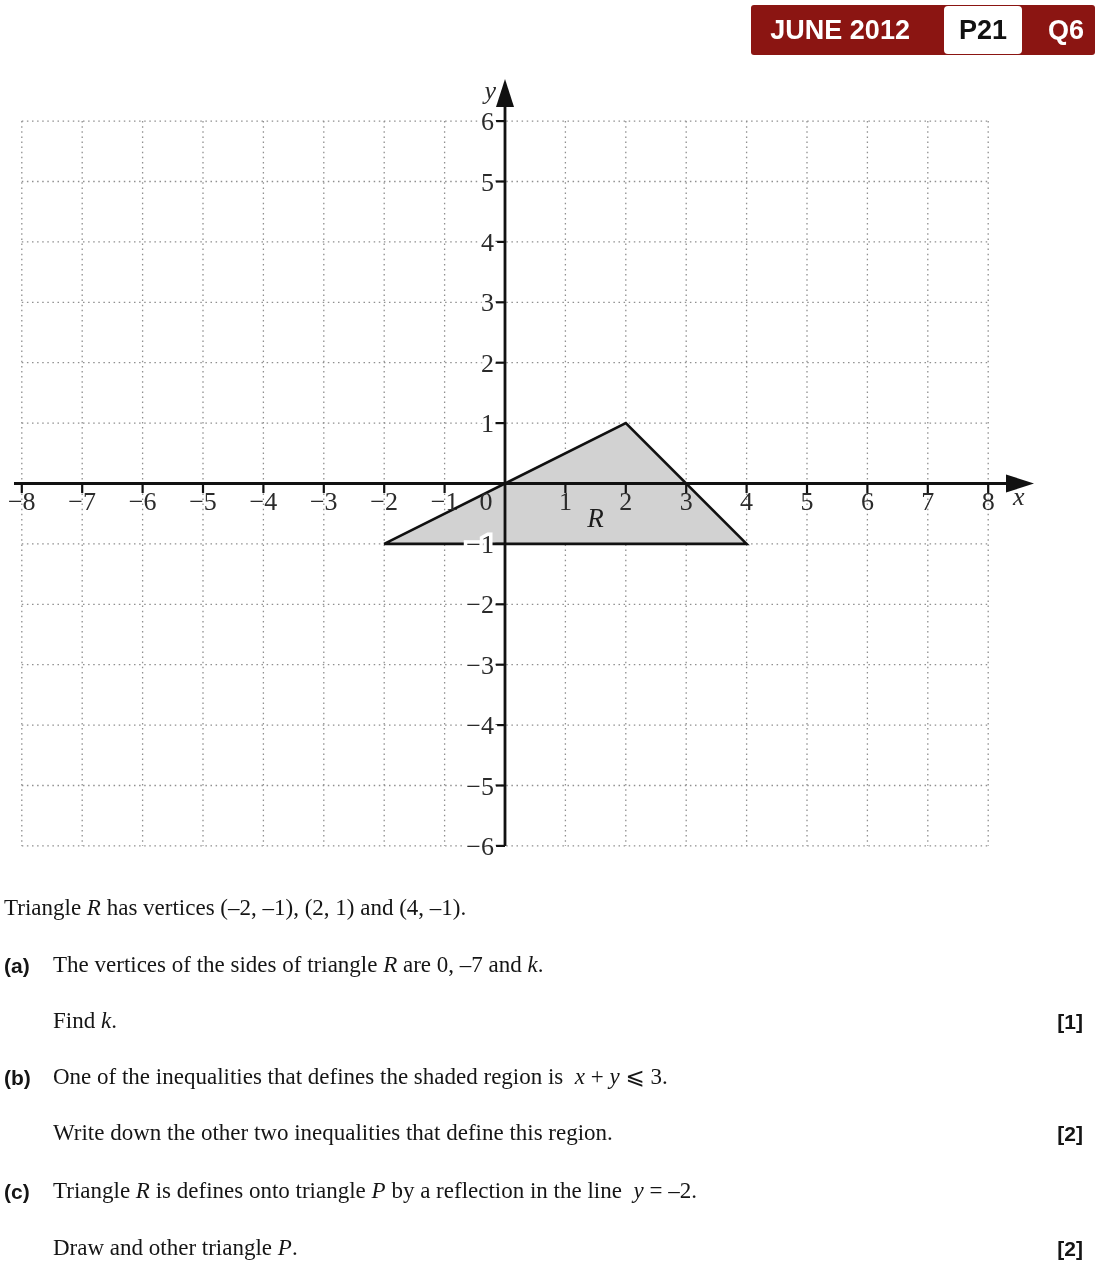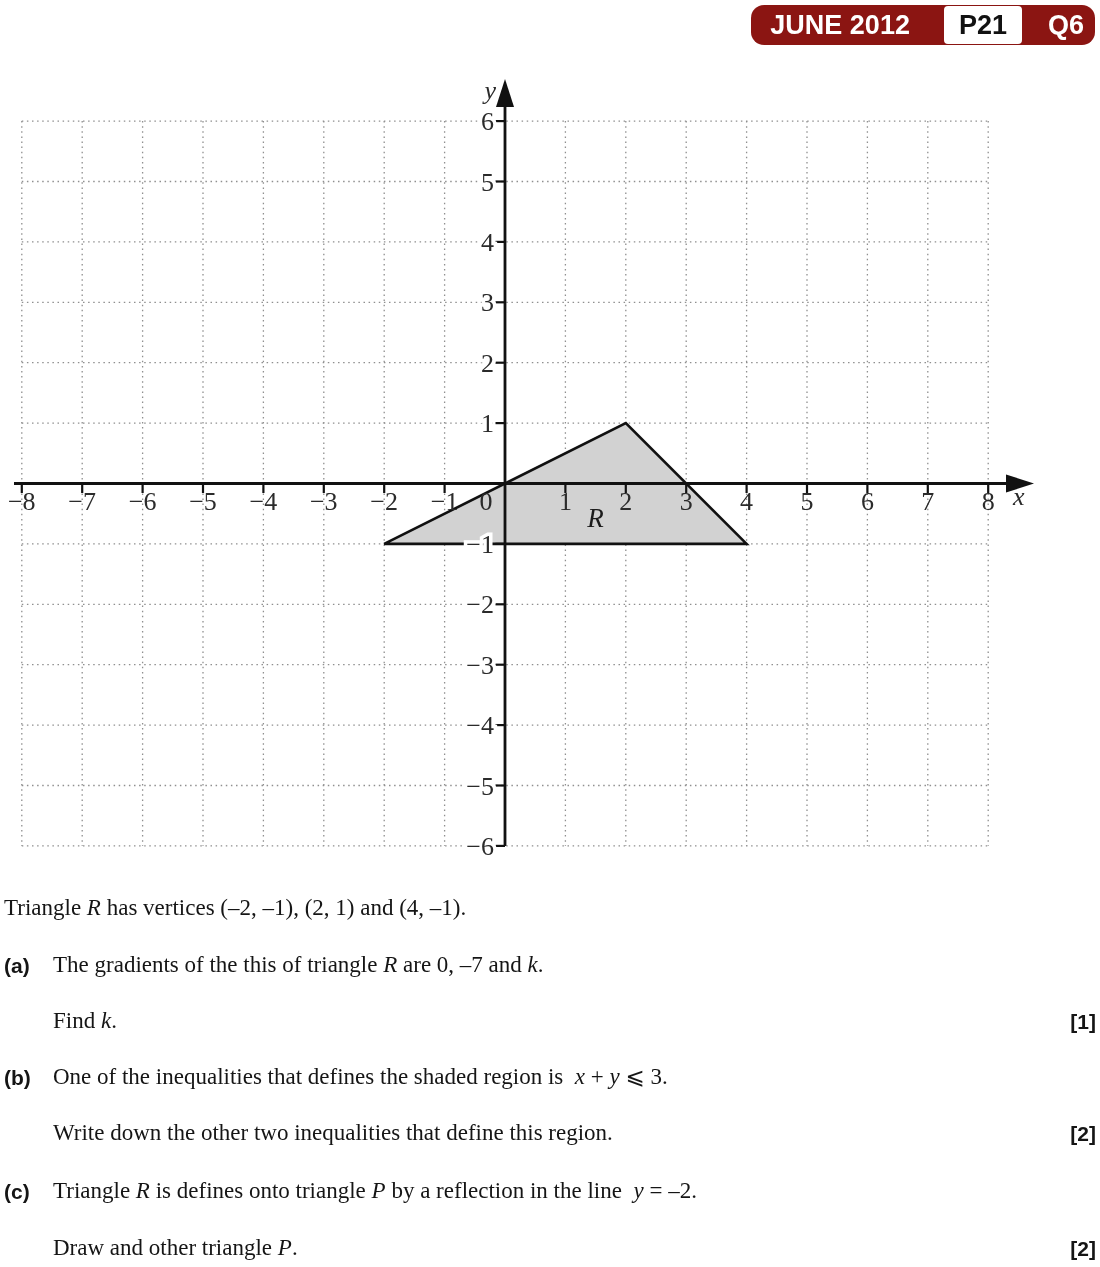--- a/index.html
+++ b/index.html
@@ -2,36 +2,36 @@
 <html style="--badge-bg: #8b1512;"><head>
 <meta charset="utf-8">
 <style>
   html,body{margin:0;padding:0;}
   body{
     width:1100px;height:1267px;position:relative;background:#ffffff;
     font-family:"Liberation Serif", serif;color:#151515;overflow:hidden;
   }
   
   .badge{
-    position:absolute;top:5px;right:5px;height:40px;
+    position:absolute;top:5px;right:5px;height:50px;
     background:var(--badge-bg,#8b1512);
-    border-radius:13px;display:flex;align-items:stretch;overflow:hidden;
+    border-radius:3px;display:flex;align-items:stretch;overflow:hidden;
     font-family:"Liberation Sans", sans-serif;font-weight:700;font-size:27px;
   }
   .badge .seg{display:flex;align-items:center;justify-content:center;}
   .seg-session{color:#ffffff;padding:0 19px;}
   .seg-paper{
     background:#ffffff;color:#111111;padding:0 15px;margin:1px 15px;
     border-radius:4px;
   }
   .seg-question{color:#ffffff;padding:0 11px;}
   
   .graph{position:absolute;left:0;top:75px;width:1045px;height:792px;}
   
-  .qrow{position:absolute;left:4px;right:4px;font-size:23px;line-height:30px;}
+  .qrow{position:absolute;left:4px;right:17px;font-size:23px;line-height:30px;}
   .qrow .plabel{
     position:absolute;left:0;top:1px;
     font-family:"Liberation Sans", sans-serif;font-weight:700;font-size:21px;
   }
   .qrow .qtext{display:block;margin-left:49px;}
   .qrow .qtext.no-indent{margin-left:0;}
   .qrow .marks{
     position:absolute;right:0;top:1px;
     font-family:"Liberation Sans", sans-serif;font-weight:700;font-size:21px;
   }
@@ -154,21 +154,21 @@
       <text x="496" y="24" text-anchor="end" font-family="Liberation Serif, serif" font-size="26" fill="#2b2b2b" font-style="italic">y</text>
       <text x="595.6" y="451.72" text-anchor="middle" font-family="Liberation Serif, serif" font-size="27" fill="#1c1c1c" font-style="italic">R</text>
     </svg></div>
 
 <div class="qrow row-intro">
   <span class="qtext no-indent"><span>Triangle </span><span class="it">R</span><span> has vertices (–2, –1), (2, 1) and (4, –1).</span></span>
 </div>
 
 <div class="qrow row-a1">
   <span class="plabel">(a)</span>
-  <span class="qtext"><span>The gradients of the this of triangle </span><span class="it">R</span><span> are 0, –7 and </span><span class="it">k</span><span>.</span></span>
+  <span class="qtext"><span>The vertices of the sides of triangle </span><span class="it">R</span><span> are 0, –7 and </span><span class="it">k</span><span>.</span></span>
 </div>
 
 <div class="qrow row-a2">
   <span class="qtext"><span>Find </span><span class="it">k</span><span>.</span></span>
   <span class="marks">[1]</span>
 </div>
 
 <div class="qrow row-b1">
   <span class="plabel">(b)</span>
   <span class="qtext"><span>One of the inequalities that defines the shaded region is &nbsp;</span><span class="it">x</span><span> + </span><span class="it">y</span><span> ⩽ 3.</span></span>

